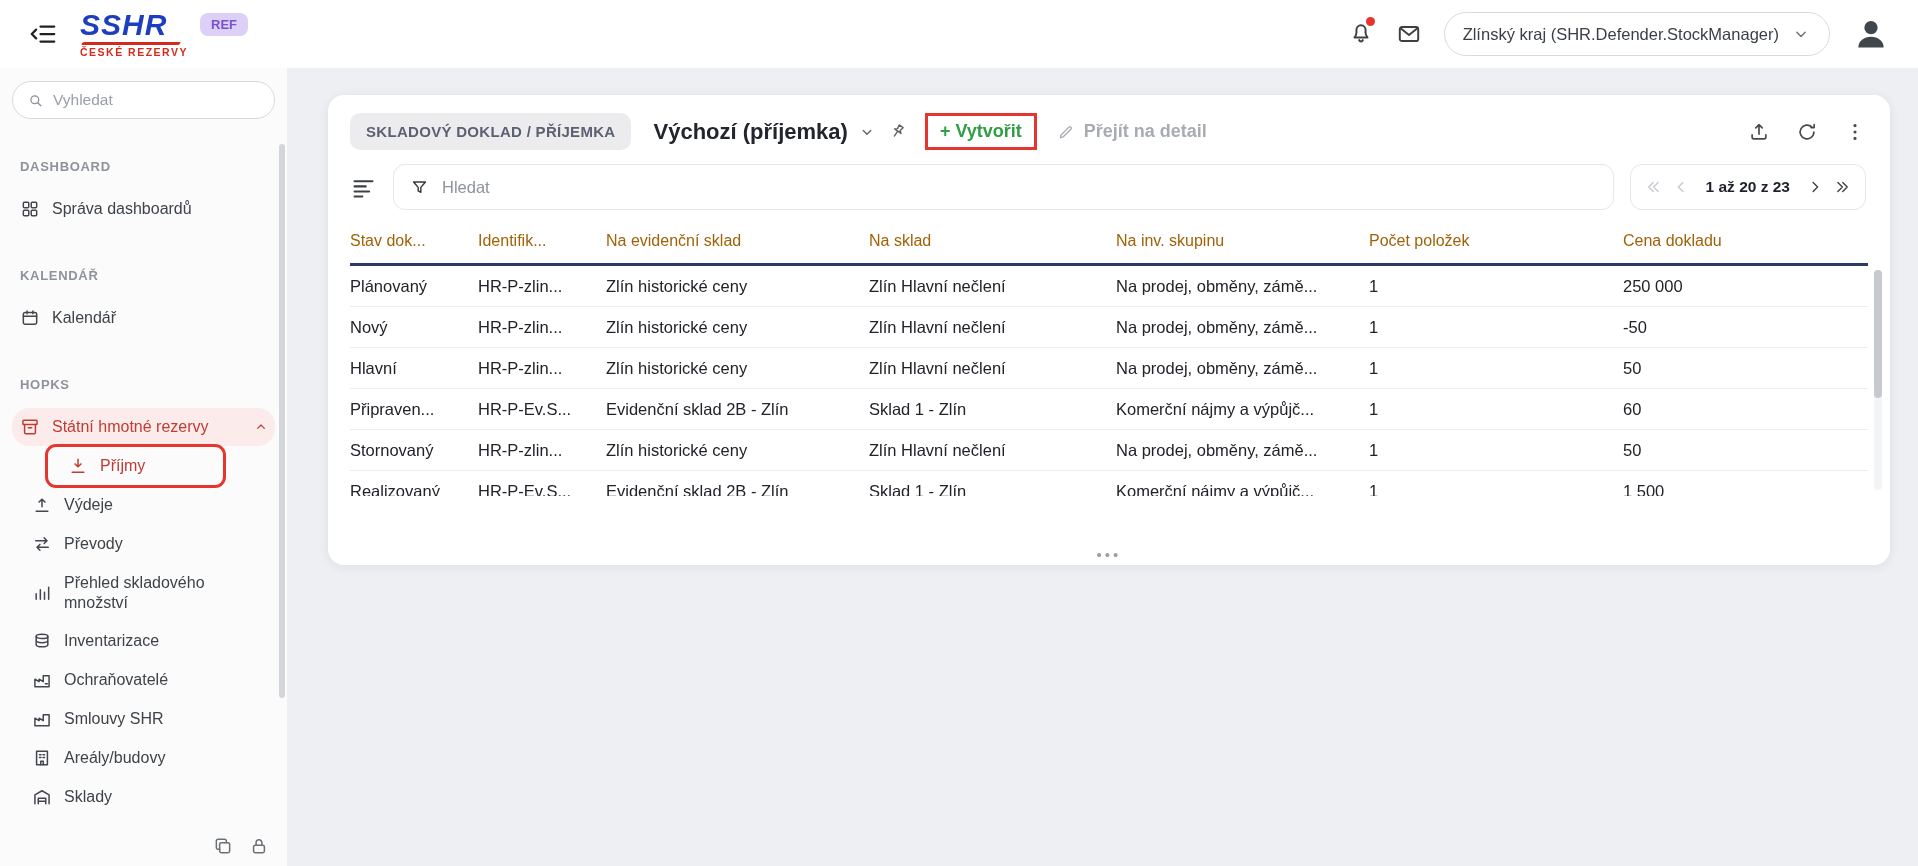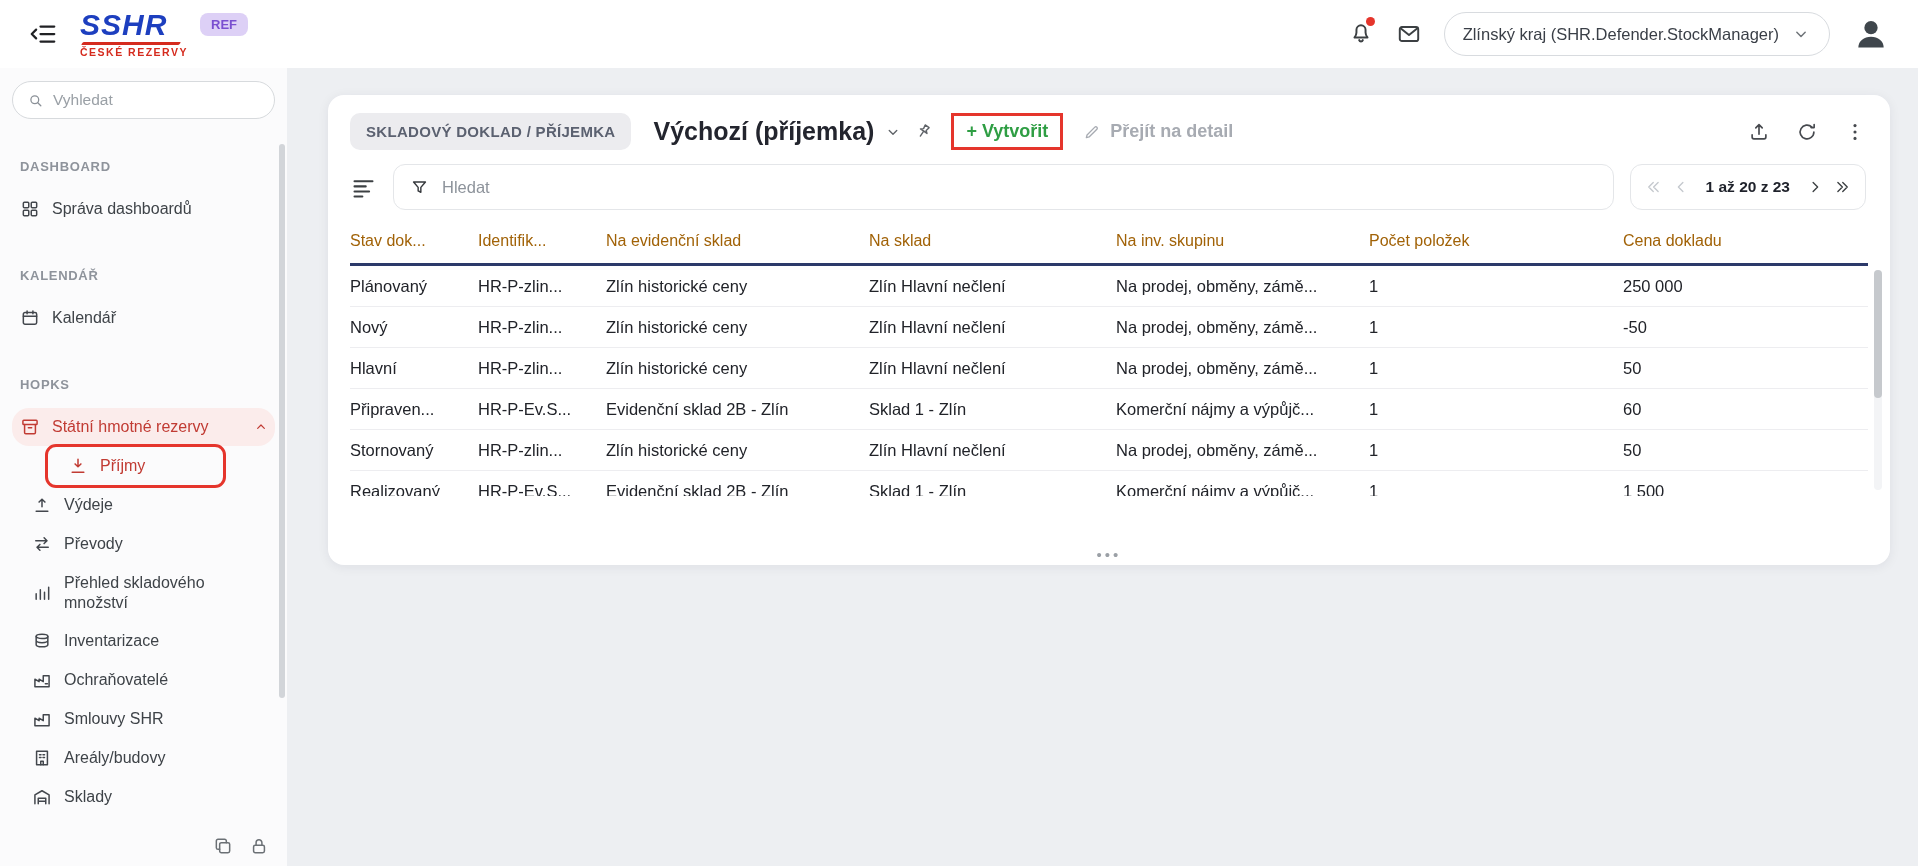--- a/index.html
+++ b/index.html
@@ -71,21 +71,21 @@
   .sb-thumb { width:100%; height:78%; background:#d2d5d9; border-radius:3px; }
 
   
   .content { flex:1; min-width:0; }
   .card { width:1562px; height:470px; margin:27px 0 0 41px; background:#fff;
           border-radius:16px; box-shadow:0 2px 12px rgba(25,35,60,.07); position:relative; }
 
   .card-header { display:flex; align-items:center; padding:18px 24px 0 22px; gap:0; }
   .breadcrumb-chip { background:#ececef; color:#5b6170; font-weight:600; font-size:15px;
                      letter-spacing:.3px; padding:10px 16px; border-radius:10px; white-space:nowrap; }
-  .view-title { margin-left:22px; font-size:25px; font-weight:600; color:#23252e; white-space:nowrap; }
+  .view-title { margin-left:22px; font-size:22px; font-weight:600; color:#23252e; white-space:nowrap; }
   .title-chev { margin-left:10px; color:#5f6368; cursor:pointer; }
   .title-chev svg { width:18px; height:18px; }
   .pin { margin-left:12px; color:#5f6368; cursor:pointer; transform:rotate(35deg); }
   .pin svg { width:19px; height:19px; }
   .create-btn { margin-left:18px; border:3px solid #e5352c; background:none; color:#2f9e44;
                 font-family:inherit; font-weight:600; font-size:18px; padding:5px 12px;
                 cursor:pointer; white-space:nowrap; }
   .detail-btn { margin-left:20px; display:flex; align-items:center; gap:9px; color:#a7abb2;
                 font-weight:600; font-size:18px; cursor:pointer; white-space:nowrap; }
   .detail-btn .icon svg { width:18px; height:18px; }

